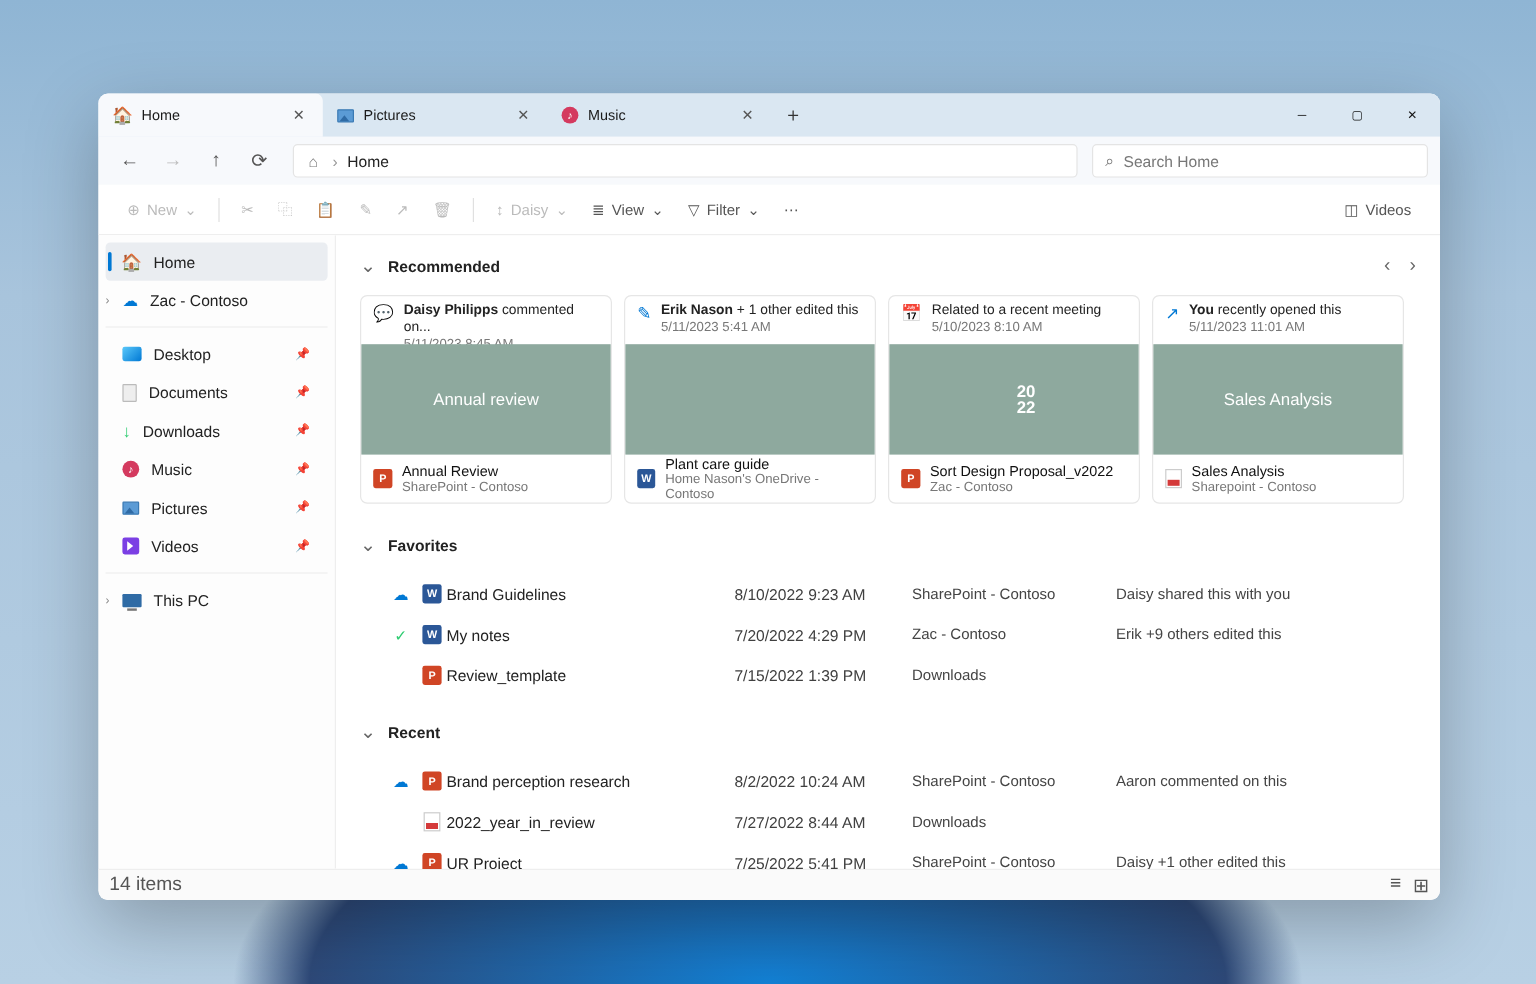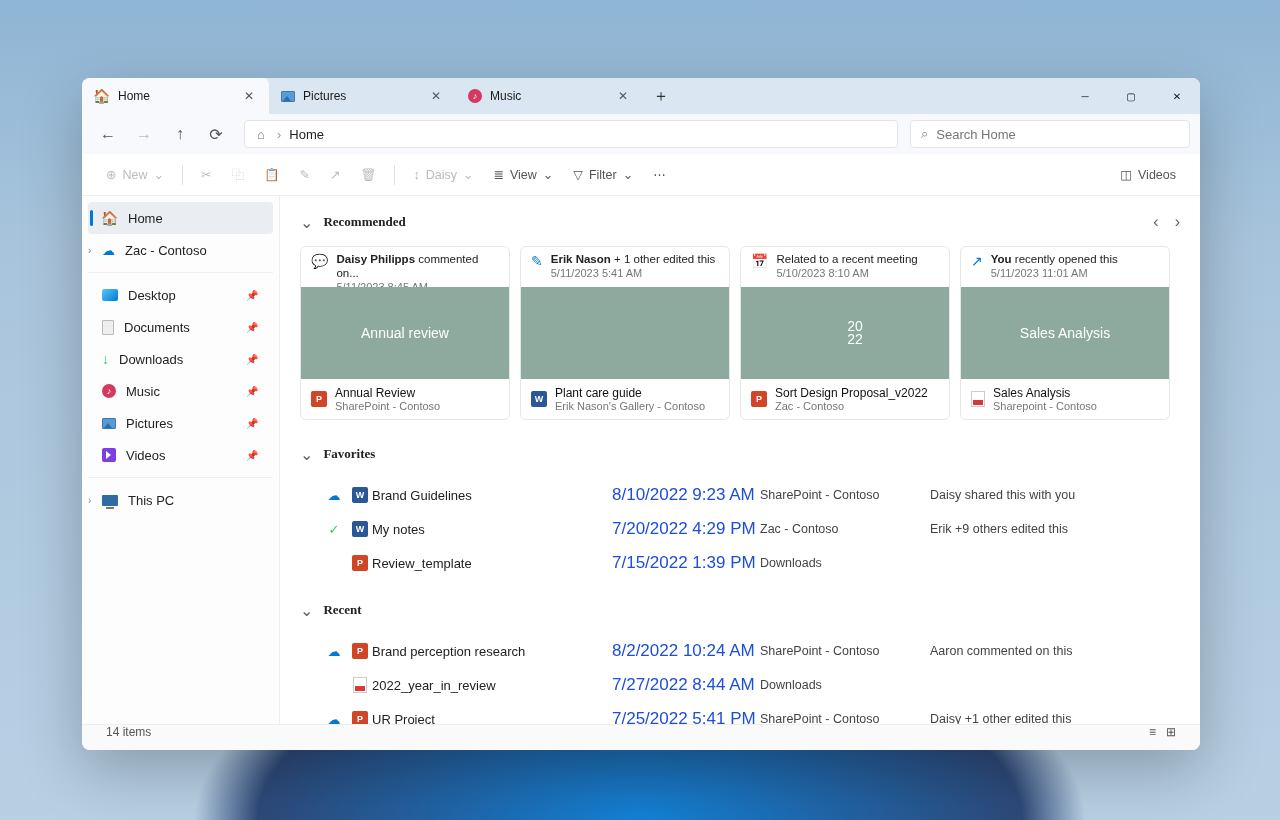--- a/index.html
+++ b/index.html
@@ -34,44 +34,44 @@
 .sidebar { width: 198px; border-right: 1px solid #eee; padding: 6px; background: #fdfdfd; overflow-y: auto; }
 .side-item { height: 32px; display: flex; align-items: center; gap: 10px; padding: 0 14px; border-radius: 4px; font-size: 13px; color: #222; position: relative; }
 .side-item.active { background: #eaedf1; }
 .side-item.active::before { content: ""; position: absolute; left: 2px; top: 8px; width: 3px; height: 16px; background: #0078d4; border-radius: 2px; }
 .side-item .pin { margin-left: auto; color: #999; font-size: 10px; }
 .side-item .chev { position: absolute; left: 0px; color: #888; font-size: 10px; }
 .side-sep { height: 1px; background: #eee; margin: 6px 0; }
 
 .content { flex: 1; overflow-y: auto; padding: 12px 20px 0 20px; }
 .section-head { display: flex; align-items: center; gap: 10px; height: 28px; margin-bottom: 10px; }
-.section-head .label { font-size: 13px; font-weight: 600; color: #222; font-family: Liberation Serif, serif; }
+.section-head .label { font-size: 13px; font-weight: 600; color: #222; }
 .section-head .chevrons { margin-left: auto; display: flex; gap: 16px; color: #666; }
 
 .rec-cards { display: flex; gap: 10px; }
 .rec-card { width: 210px; border: 1px solid #e6e6e6; border-radius: 6px; overflow: hidden; background: #fff; display: flex; flex-direction: column; }
 .rec-card .head { height: 40px; display: flex; align-items: flex-start; gap: 8px; padding: 6px 10px; font-size: 11.5px; }
 .rec-card .head .msg { color: #222; line-height: 1.2; }
 .rec-card .head .time { color: #777; font-size: 11px; }
 .rec-card .thumb { height: 92px; background: #8ea99e; display: flex; align-items: center; justify-content: center; font-size: 14px; color: #fff; }
 .rec-card .foot { height: 40px; display: flex; align-items: center; gap: 8px; padding: 0 10px; font-size: 12px; }
 .rec-card .foot .title { color: #111; font-weight: 500; font-size: 12px; }
 .rec-card .foot .loc { color: #777; font-size: 11px; }
 
 .file-list { margin-top: 8px; }
 .file-row { display: flex; align-items: center; height: 34px; font-size: 13px; color: #222; padding-left: 20px; }
 .file-row .status-col { width: 28px; display: flex; justify-content: center; color: #0078d4; }
 .file-row .icon-col { width: 24px; display: flex; justify-content: center; }
 .file-row .name-col { width: 240px; }
-.file-row .date-col { width: 148px; color: #1d4ed8; font-size: 17px; }
+.file-row .date-col { width: 148px; color: #404040; font-size: 13px; }
 .file-row .loc-col { width: 170px; color: #444; font-size: 12.5px; }
 .file-row .act-col { color: #444; font-size: 12.5px; }
 
 
-.statusbar { height: 26px; border-top: 1px solid #eee; display: flex; align-items: flex-start; padding: 0 24px; font-size: 12px; color: #555; background: #fafafa; }
+.statusbar { height: 26px; border-top: 1px solid #eee; display: flex; align-items: center; padding: 0 9px; font-size: 16px; color: #555; background: #fafafa; }
 .statusbar .views { margin-left: auto; display: flex; gap: 10px; }
 
 
 .ico { width: 16px; height: 16px; display: inline-flex; align-items: center; justify-content: center; }
 .ico-home { font-size: 14px; }
 .ico-pic { width: 14px; height: 11px; background: #5b9bd5; border: 1px solid #3a7ab4; border-radius: 1px; position: relative; }
 .ico-pic::after { content: ""; position: absolute; bottom: 0; left: 1px; width: 0; height: 0; border-left: 4px solid transparent; border-right: 4px solid transparent; border-bottom: 5px solid #2f6ba5; }
 .ico-music { width: 14px; height: 14px; border-radius: 50%; background: #d43a5f; display: flex; align-items: center; justify-content: center; color: #fff; font-size: 9px; }
 .ico-cloud { color: #0078d4; font-size: 13px; }
 .ico-folder { width: 16px; height: 12px; background: #f7d679; border-radius: 2px; }
@@ -82,21 +82,21 @@
 .ico-desktop { width: 16px; height: 12px; background: linear-gradient(135deg, #5ac8fa, #0078d4); border-radius: 2px; }
 .ico-docs { width: 12px; height: 15px; background: #eee; border: 1px solid #bbb; border-radius: 1px; }
 .ico-down { color: #2ecc71; font-size: 14px; font-weight: bold; }
 .ico-vid { width: 14px; height: 14px; background: #7b3fe4; border-radius: 2px; position: relative; }
 .ico-vid::after { content: ""; position: absolute; left: 4px; top: 3px; border-left: 5px solid #fff; border-top: 4px solid transparent; border-bottom: 4px solid transparent; }
 .ico-pc { width: 16px; height: 11px; background: #2f6ba5; border-radius: 1px; position: relative; }
 .ico-pc::after { content: ""; position: absolute; bottom: -3px; left: 4px; width: 8px; height: 2px; background: #777; }
 
 .thumb-annual { background: linear-gradient(90deg, #a3b5a8 45%, #e8dfd3 45%); padding: 8px; text-align: left; color: #3a4a3f; font-size: 14px; font-weight: 500; }
 .thumb-plant { background: linear-gradient(90deg, #e9ebe8 50%, #f5f3ef 50%); }
-.thumb-brand { background: linear-gradient(90deg, #1e3a6c 40%, #0a5cc9 40%); color: #fff; font-size: 24px; font-weight: normal; justify-content: flex-start; padding-left: 20px; }
+.thumb-brand { background: linear-gradient(90deg, #1e3a6c 40%, #0a5cc9 40%); color: #fff; font-size: 24px; font-weight: bold; justify-content: flex-start; padding-left: 20px; }
 .thumb-sales { background: #e37f5e; color: #fff; font-size: 18px; font-weight: 500; text-align: left; padding: 10px; justify-content: flex-start; align-items: flex-start; }
 </style>
 </head>
 <body>
 
 <div class="desktop-arc"></div>
 
 <div class="window">
 
   <div class="titlebar">
@@ -282,21 +282,21 @@
               <div>
                 <div class="msg"><b>Erik Nason</b> + 1 other edited this</div>
                 <div class="time">5/11/2023 5:41 AM</div>
               </div>
             </div>
             <div class="thumb thumb-plant"></div>
             <div class="foot">
               <span class="ico-word">W</span>
               <div>
                 <div class="title">Plant care guide</div>
-                <div class="loc">Erik Nason's Gallery - Contoso</div>
+                <div class="loc">Home Nason's OneDrive - Contoso</div>
               </div>
             </div>
           </div>
           <div class="rec-card">
             <div class="head">
               <span style="color:#0078d4;font-size:14px">📅</span>
               <div>
                 <div class="msg"><b></b>Related to a recent meeting</div>
                 <div class="time">5/10/2023 8:10 AM</div>
               </div>

